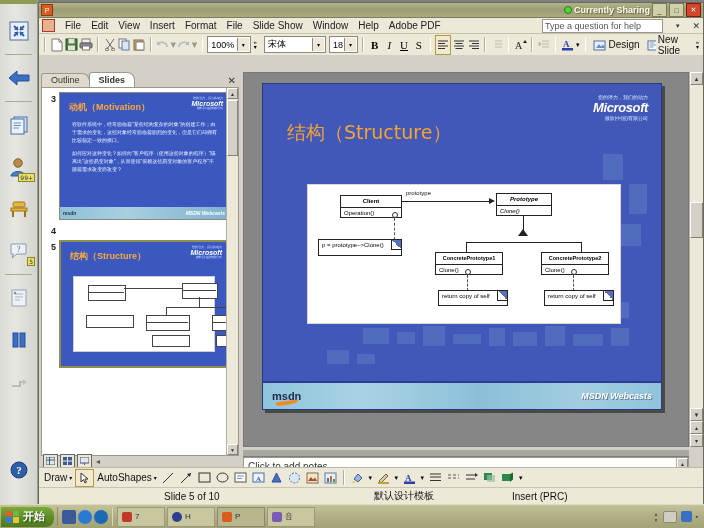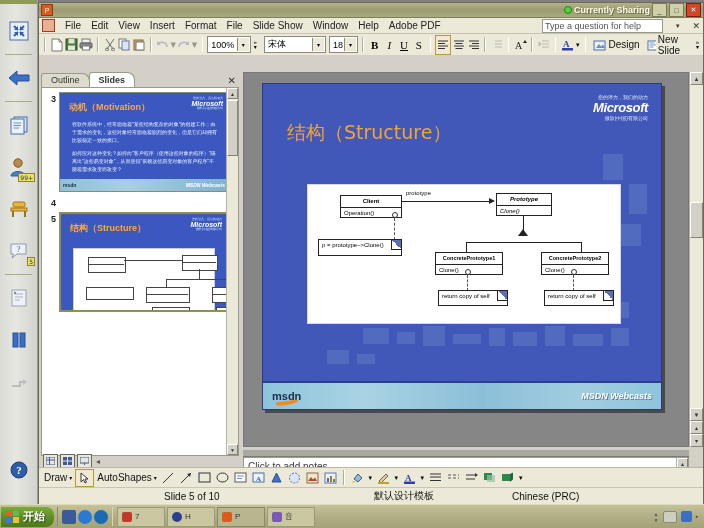--- a/index.html
+++ b/index.html
@@ -108,21 +108,21 @@
   .ptab-x{margin-left:auto;font-size:10px;color:#333;font-weight:bold;padding-right:3px;line-height:13px;}
 
   .thumbs{
     position:absolute;left:2px;top:32px;width:198px;bottom:48px;
     background:#fff;border:1px solid #9a9a8a;box-sizing:border-box;
     overflow:hidden;
   }
   .thumbrow{display:flex;align-items:flex-start;padding:4px 2px 0 2px;}
   .thumbnum{width:12px;font-size:9px;font-weight:bold;color:#222;text-align:right;padding-right:3px;padding-top:2px;}
   .thumb{
-    width:170px;height:100px;border:1px solid #8a8a7a;box-sizing:border-box;position:relative;
+    width:170px;height:128px;border:1px solid #8a8a7a;box-sizing:border-box;position:relative;
     background:#3a58c0;overflow:hidden;
   }
   .thumb.sel{border:2px solid #8f8f52;}
   .thumb-title{
     position:absolute;left:9px;top:8px;font-size:9px;font-weight:bold;color:#ffa838;
     white-space:nowrap;
   }
   .thumb-ms{
     position:absolute;right:5px;top:4px;text-align:right;line-height:1.05;
   }
@@ -927,21 +927,21 @@
               <rect x="1" y="2" width="8" height="7" fill="#2a8a4a"></rect>
               <path d="M9 2 l3 -1.5 v7 l-3 2.5 z" fill="#1d6a36"></path>
             </svg>
           </span>
         <span class="dbtn" style="width:8px;font-size:7px">▾</span>
       </div>
 
       <div class="statusbar">
         <span class="st-cell st-a">Slide 5 of 10</span>
         <span class="st-cell st-b">默认设计模板</span>
-        <span class="st-cell st-c">Chinese (PRC)</span>
+        <span class="st-cell st-c">Insert (PRC)</span>
       </div>
     </div>
   </div>
 
   <div class="taskbar">
     <div class="startbtn">
       <span class="startflag">
         <i style="background:#e85a2a"></i>
           <i style="background:#6ab84a"></i>
           <i style="background:#3a7ad4"></i>

